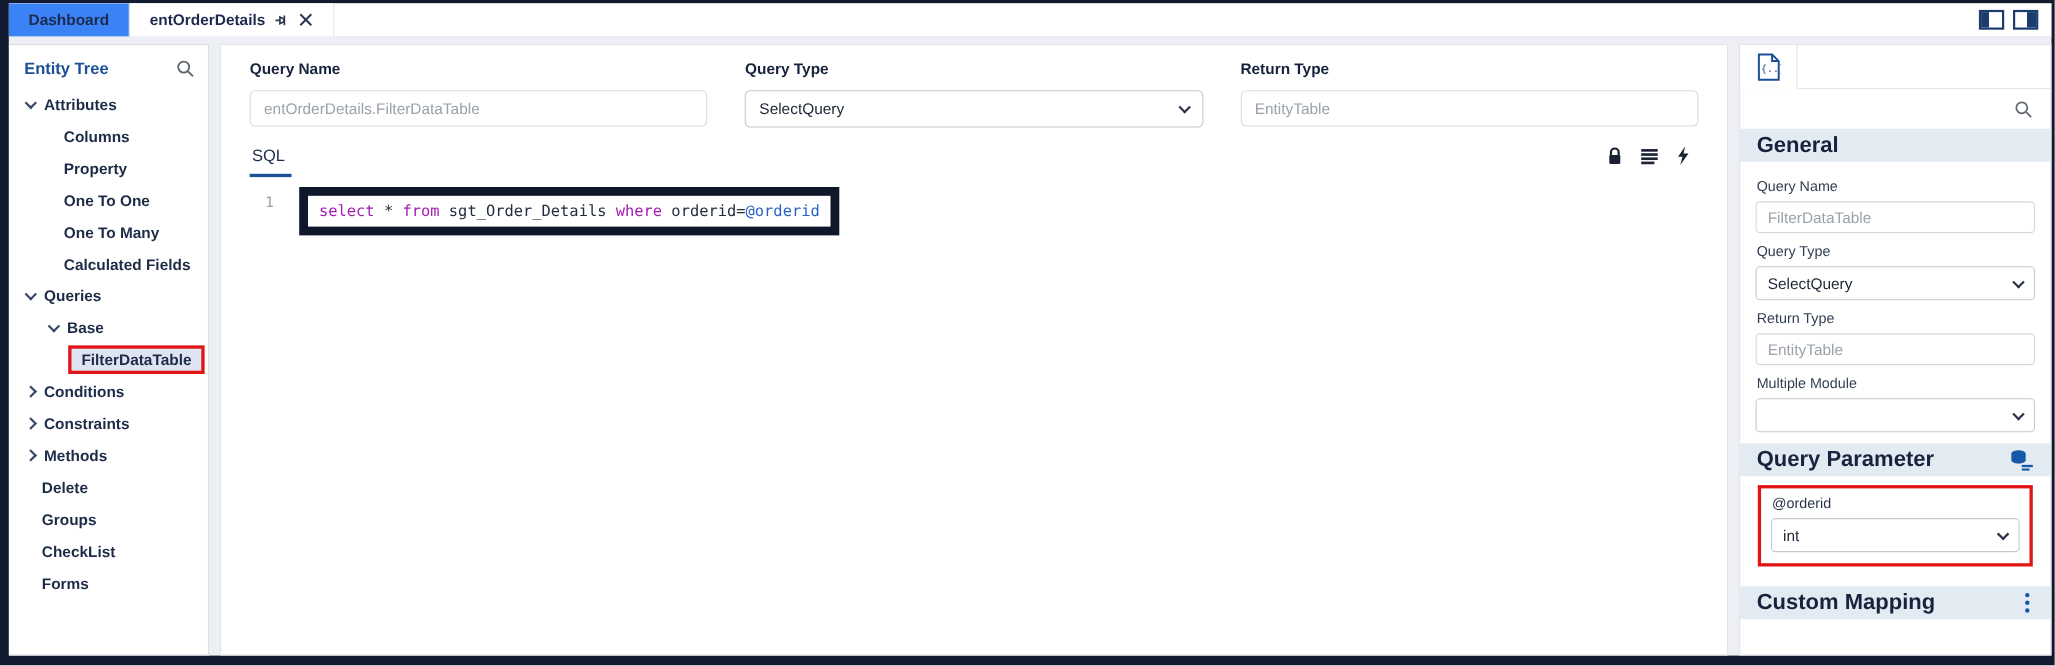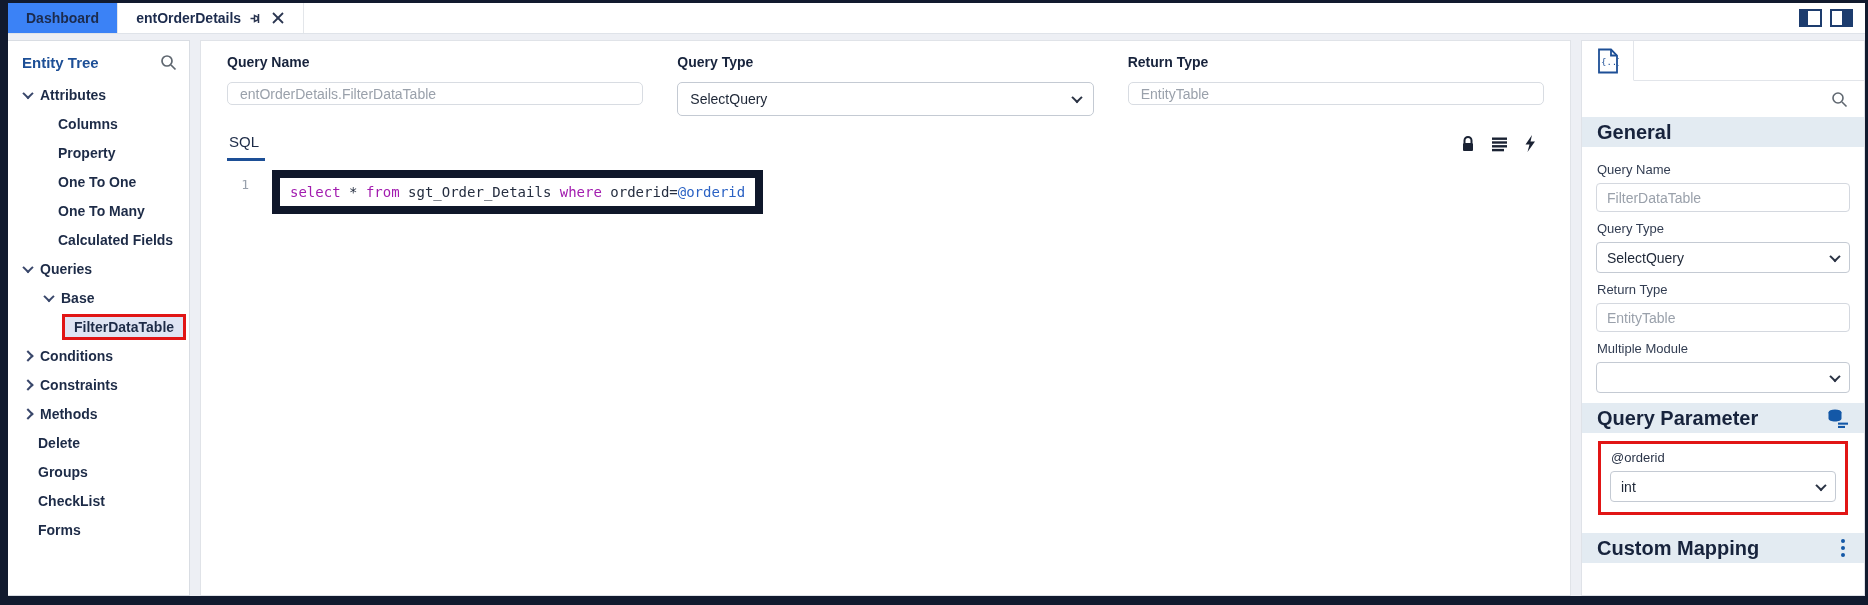--- a/index.html
+++ b/index.html
@@ -43,31 +43,31 @@
   .chev.down  { transform: rotate(45deg) translate(-1px,-1px); }
   .chev.right { transform: rotate(-45deg); }
   .sel-wrap { flex: 1; margin-right: 3px; background: #dfe4f3; border: 3px solid #e11515;
               padding: 2px 4px 2px 9px; }
 
   
   .main { flex: 1; background: #fff; border: 1px solid #e0e3e8; padding: 13px 26px 0 26px; min-width: 0; }
   .form-row { display: flex; gap: 34px; }
   .field { flex: 1; display: flex; flex-direction: column; }
   .field > label { font-size: 14px; font-weight: 700; color: #17233c; margin-bottom: 12px; }
-  .text-input { height: 23px; width: 100%; border: 1px solid #d8dce2; border-radius: 5px;
+  .text-input { height: 33px; width: 100%; border: 1px solid #d8dce2; border-radius: 5px;
                 padding: 0 12px; font-size: 14px; background: #fff;
                 font-family: "Liberation Sans", sans-serif; }
   .text-input.ghost { color: #9aa1ab; }
   .selectbox { height: 34px; border: 1px solid #c4cad3; border-radius: 5px; display: flex;
                align-items: center; justify-content: space-between; padding: 0 12px;
                font-size: 14px; color: #1d2636; background: #fff; cursor: pointer; }
   .sel-chev { width: 8px; height: 8px; border-right: 2px solid #2a3344; border-bottom: 2px solid #2a3344;
               transform: rotate(45deg) translate(-1px,-1px); flex: 0 0 8px; }
 
-  .sql-row { display: flex; align-items: center; justify-content: space-between; margin-top: 17px; }
+  .sql-row { display: flex; align-items: flex-start; justify-content: space-between; margin-top: 17px; }
   .sql-tab { font-size: 15px; color: #1d2b47; padding: 0 6px 8px 2px;
              border-bottom: 3px solid #1d4f96; cursor: pointer; }
   .editor-icons { display: flex; gap: 15px; align-items: center; padding-bottom: 7px; padding-right: 8px; }
   .editor-icons svg { display: block; cursor: pointer; }
 
   .editor { margin-top: 9px; display: flex; align-items: flex-start;
             font-family: "DejaVu Sans Mono", monospace; font-size: 14px; }
   .gutter { width: 22px; text-align: right; color: #98a0ab; padding-top: 7px; font-size: 13px; }
   .code-box { border: 8px solid #0f172a; margin-left: 23px; padding: 3px 10px; display: flex;
               white-space: pre; line-height: 22px; }

